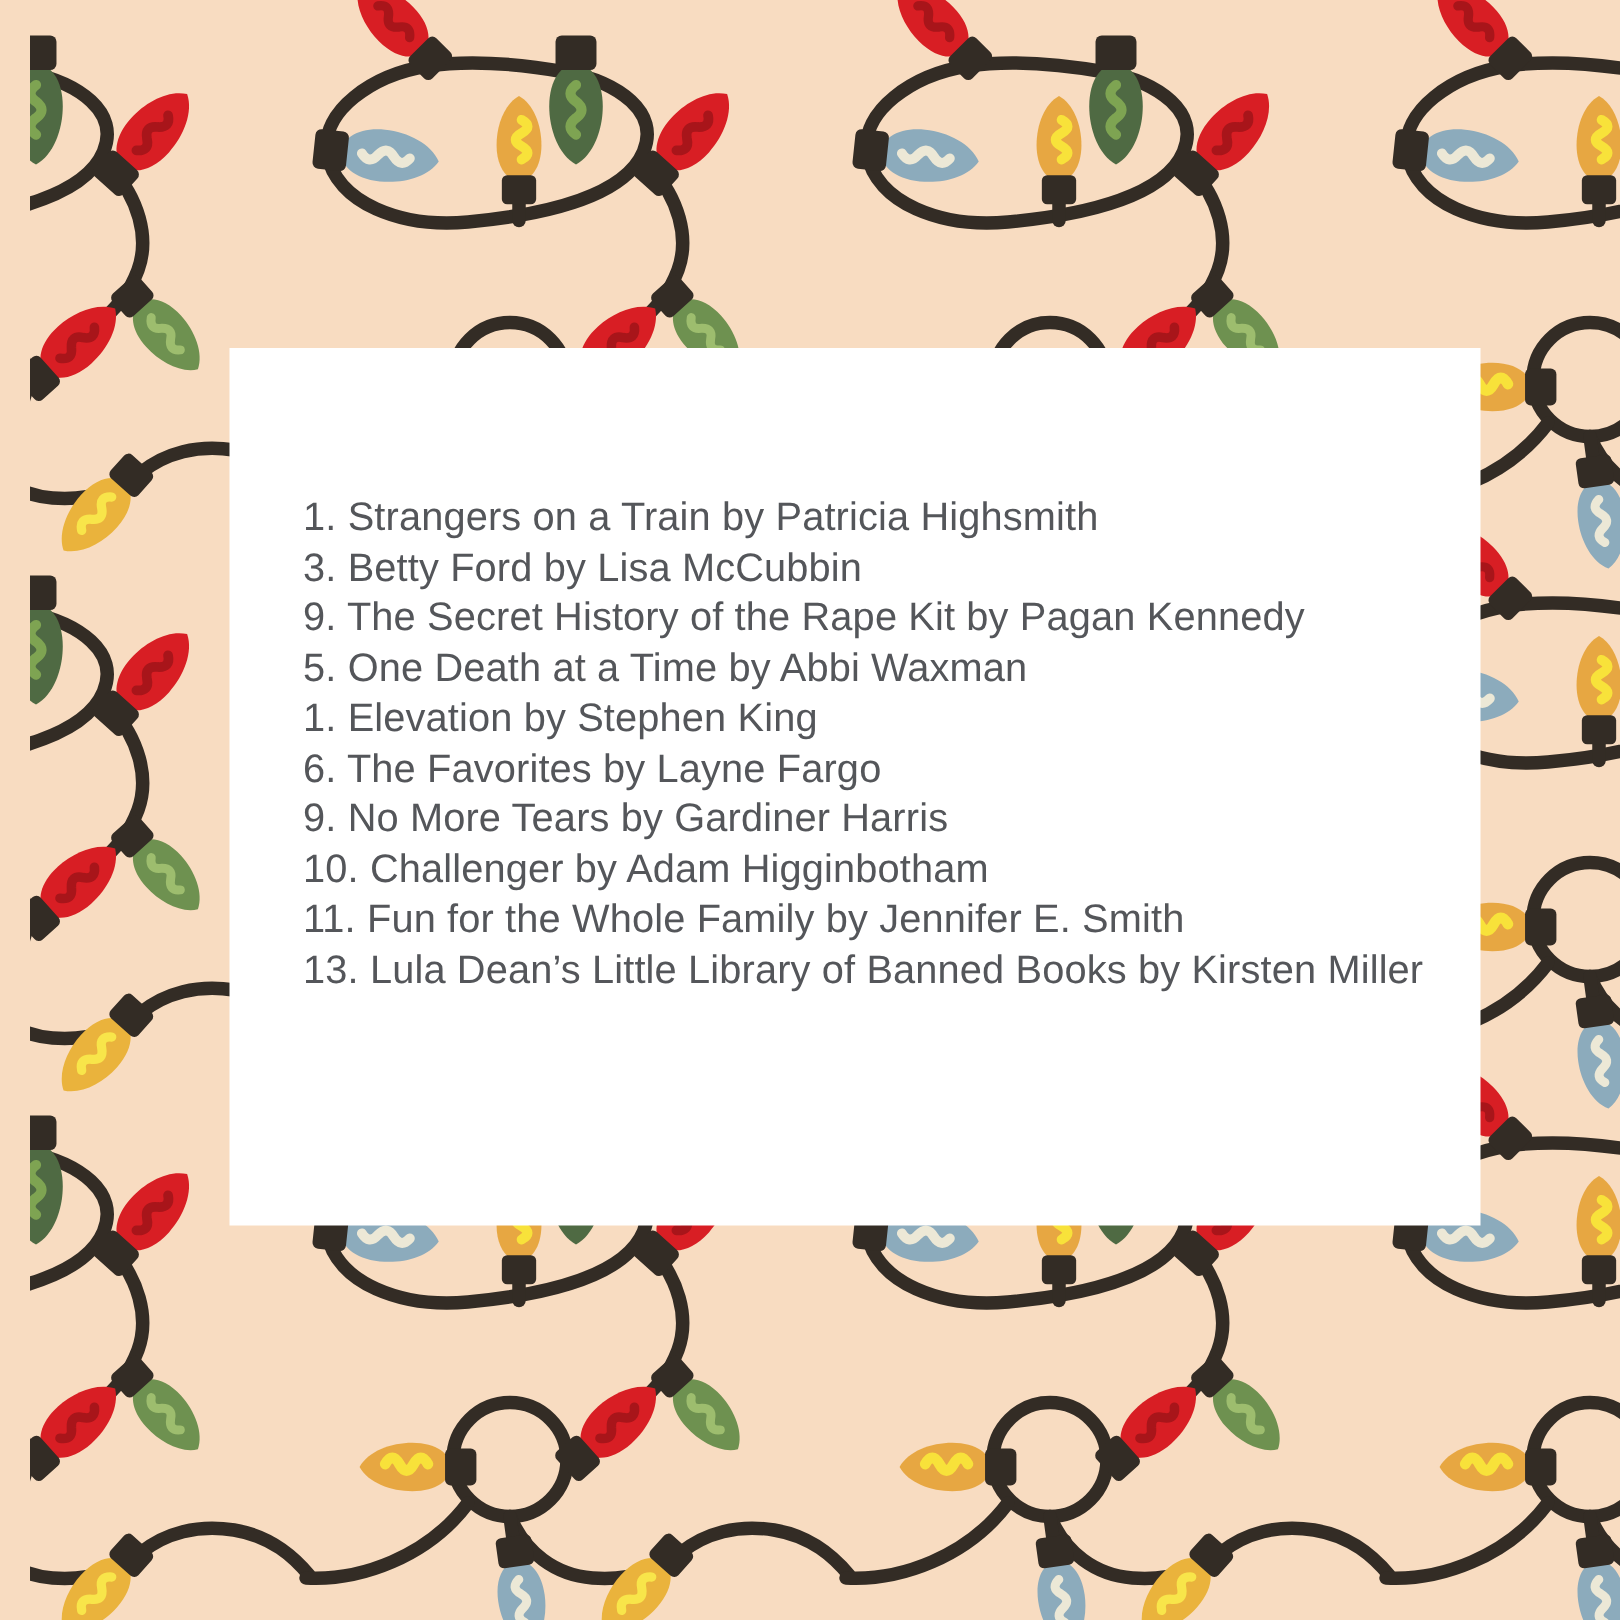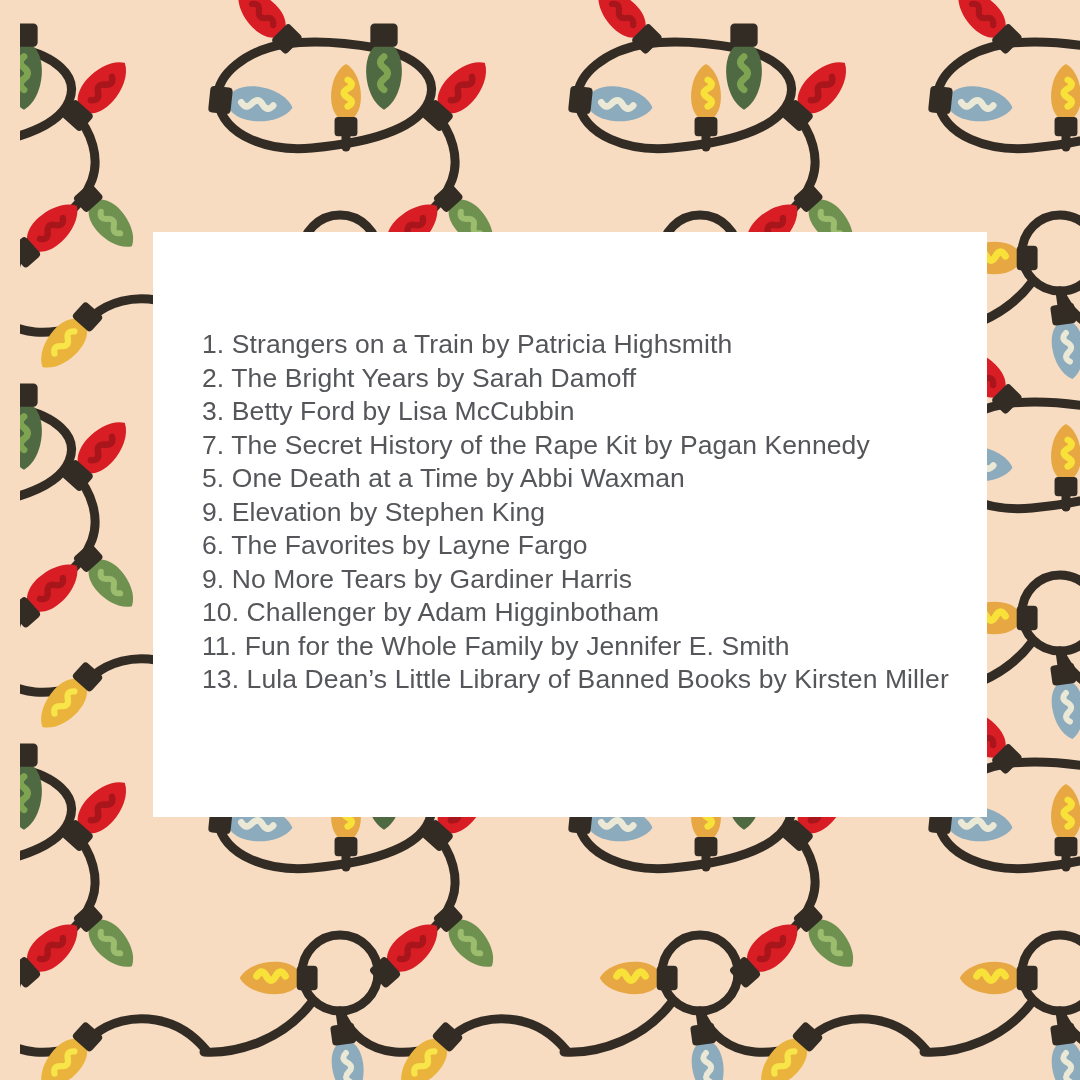--- a/index.html
+++ b/index.html
@@ -119,25 +119,24 @@
       <use href="#tile" x="900" y="360"></use>
     <use href="#tile" x="-180" y="720"></use>
       <use href="#tile" x="180" y="720"></use>
       <use href="#tile" x="540" y="720"></use>
       <use href="#tile" x="900" y="720"></use>
   </svg>
 
   <div class="card">
     <ol class="books">
       <li>1. Strangers on a Train by Patricia Highsmith</li>
-      <li>2. The Bright Years by Sarah Damoff</li>
       <li>3. Betty Ford by Lisa McCubbin</li>
-      <li>7. The Secret History of the Rape Kit by Pagan Kennedy</li>
+      <li>9. The Secret History of the Rape Kit by Pagan Kennedy</li>
       <li>5. One Death at a Time by Abbi Waxman</li>
-      <li>9. Elevation by Stephen King</li>
+      <li>1. Elevation by Stephen King</li>
       <li>6. The Favorites by Layne Fargo</li>
       <li>9. No More Tears by Gardiner Harris</li>
       <li>10. Challenger by Adam Higginbotham</li>
       <li>11. Fun for the Whole Family by Jennifer E. Smith</li>
       <li>13. Lula Dean’s Little Library of Banned Books by Kirsten Miller</li>
     </ol>
   </div>
 
 </div>
 

